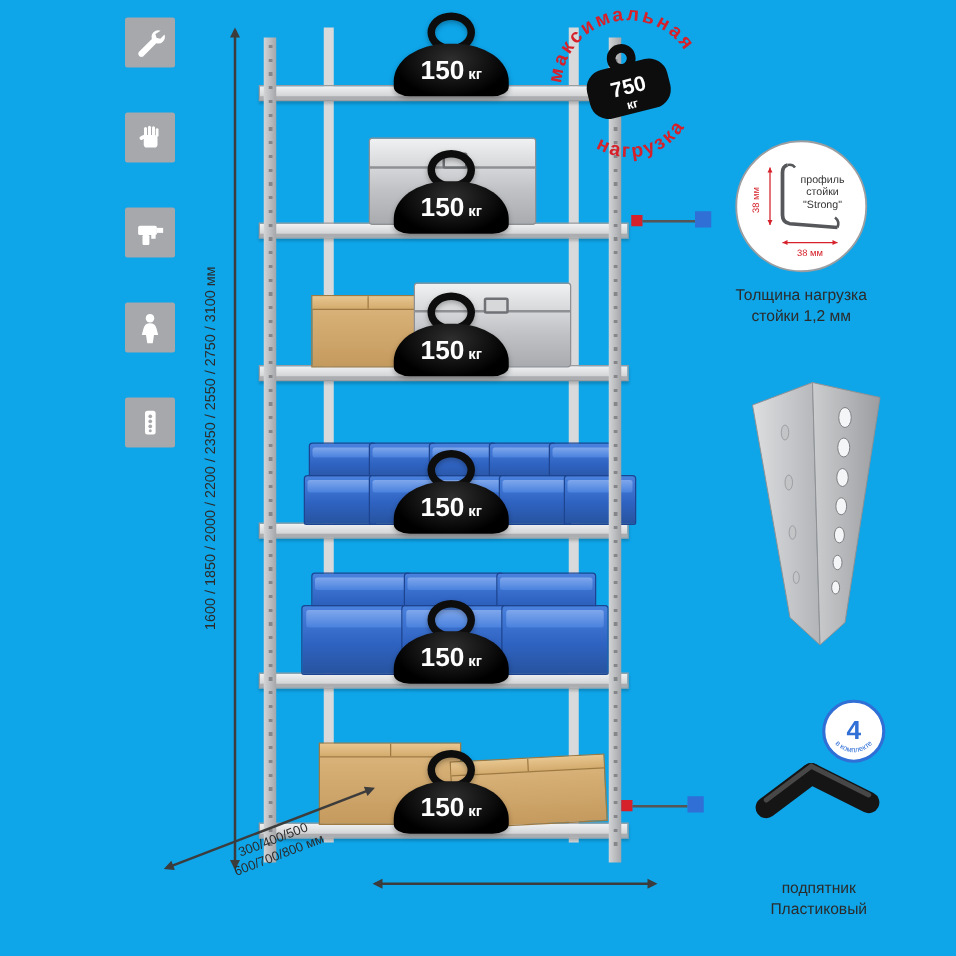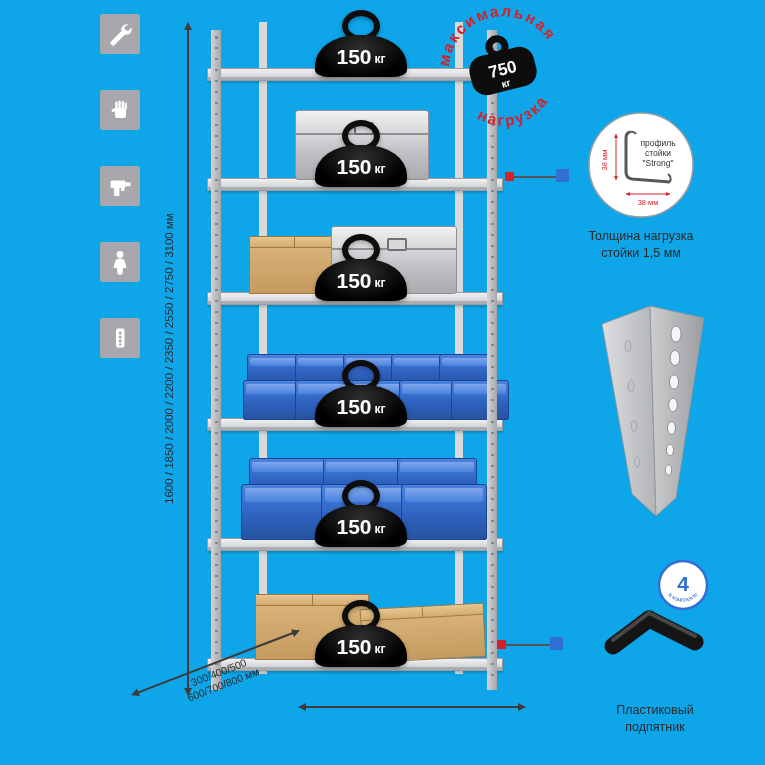--- a/index.html
+++ b/index.html
@@ -250,21 +250,21 @@
     <line x1="40" y1="84" x2="84" y2="84" stroke="#d6202a" stroke-width="1"></line>
     <path d="M40,84 l4,-2 v4 z M84,84 l-4,-2 v4 z" fill="#d6202a"></path>
     <text x="21" y="50" transform="rotate(-90 21 50)" text-anchor="middle" font-size="7.5" fill="#d6202a">38 мм</text>
     <text x="62" y="95" text-anchor="middle" font-size="7.5" fill="#d6202a">38 мм</text>
     <text x="72" y="36" text-anchor="middle" font-size="8.5" fill="#333">профиль</text>
     <text x="72" y="46" text-anchor="middle" font-size="8.5" fill="#333">стойки</text>
     <text x="72" y="56" text-anchor="middle" font-size="8.5" fill="#333">"Strong"</text>
   </svg>
   <div class="caption" style="left:566px;top:228px;width:150px;">
     <div>Толщина нагрузка</div>
-    <div>стойки 1,5 мм</div>
+    <div>стойки 1,2 мм</div>
   </div>
 
   <svg class="detail" style="left:588px;top:298px;" width="130" height="228" viewBox="0 0 130 228">
     <defs>
       <linearGradient id="gA" x1="0" y1="0" x2="1" y2="0">
         <stop offset="0" stop-color="#dcdee0"></stop>
           <stop offset="1" stop-color="#b2b4b7"></stop>
       </linearGradient>
       <linearGradient id="gB" x1="0" y1="0" x2="1" y2="0">
         <stop offset="0" stop-color="#cbcdcf"></stop>
@@ -308,22 +308,22 @@
     <defs>
         <path id="footArc" d="M 8,30 A 20,20 0 0 0 46,30"></path>
       </defs>
     <circle cx="27" cy="27" r="24" fill="#fff" stroke="#2f6fd6" stroke-width="2.5"></circle>
     <text x="27" y="33" text-anchor="middle" font-size="21" font-weight="bold" fill="#2f6fd6">4</text>
     <text font-size="6" fill="#2f6fd6">
       <textPath href="#footArc" startOffset="50%" text-anchor="middle">в комплекте</textPath>
     </text>
   </svg>
   <div class="caption" style="left:580px;top:702px;width:150px;">
+    <div>подпятник</div>
     <div>Пластиковый</div>
-    <div>подпятник</div>
   </div>
 
   <div class="dim-line-h" style="left:300px;top:706px;width:224px;"></div>
   <div class="arr left" style="left:298px;top:703px;"></div>
   <div class="arr right" style="left:518px;top:703px;"></div>
 
   <div class="detail" style="left:126px;top:696px;width:190px;transform:rotate(-21deg);transform-origin:left top;">
     <div style="position:relative;height:2px;">
       <div class="dim-line-h" style="left:8px;top:0;width:174px;"></div>
       <div class="arr left" style="left:5px;top:-3px;"></div>

